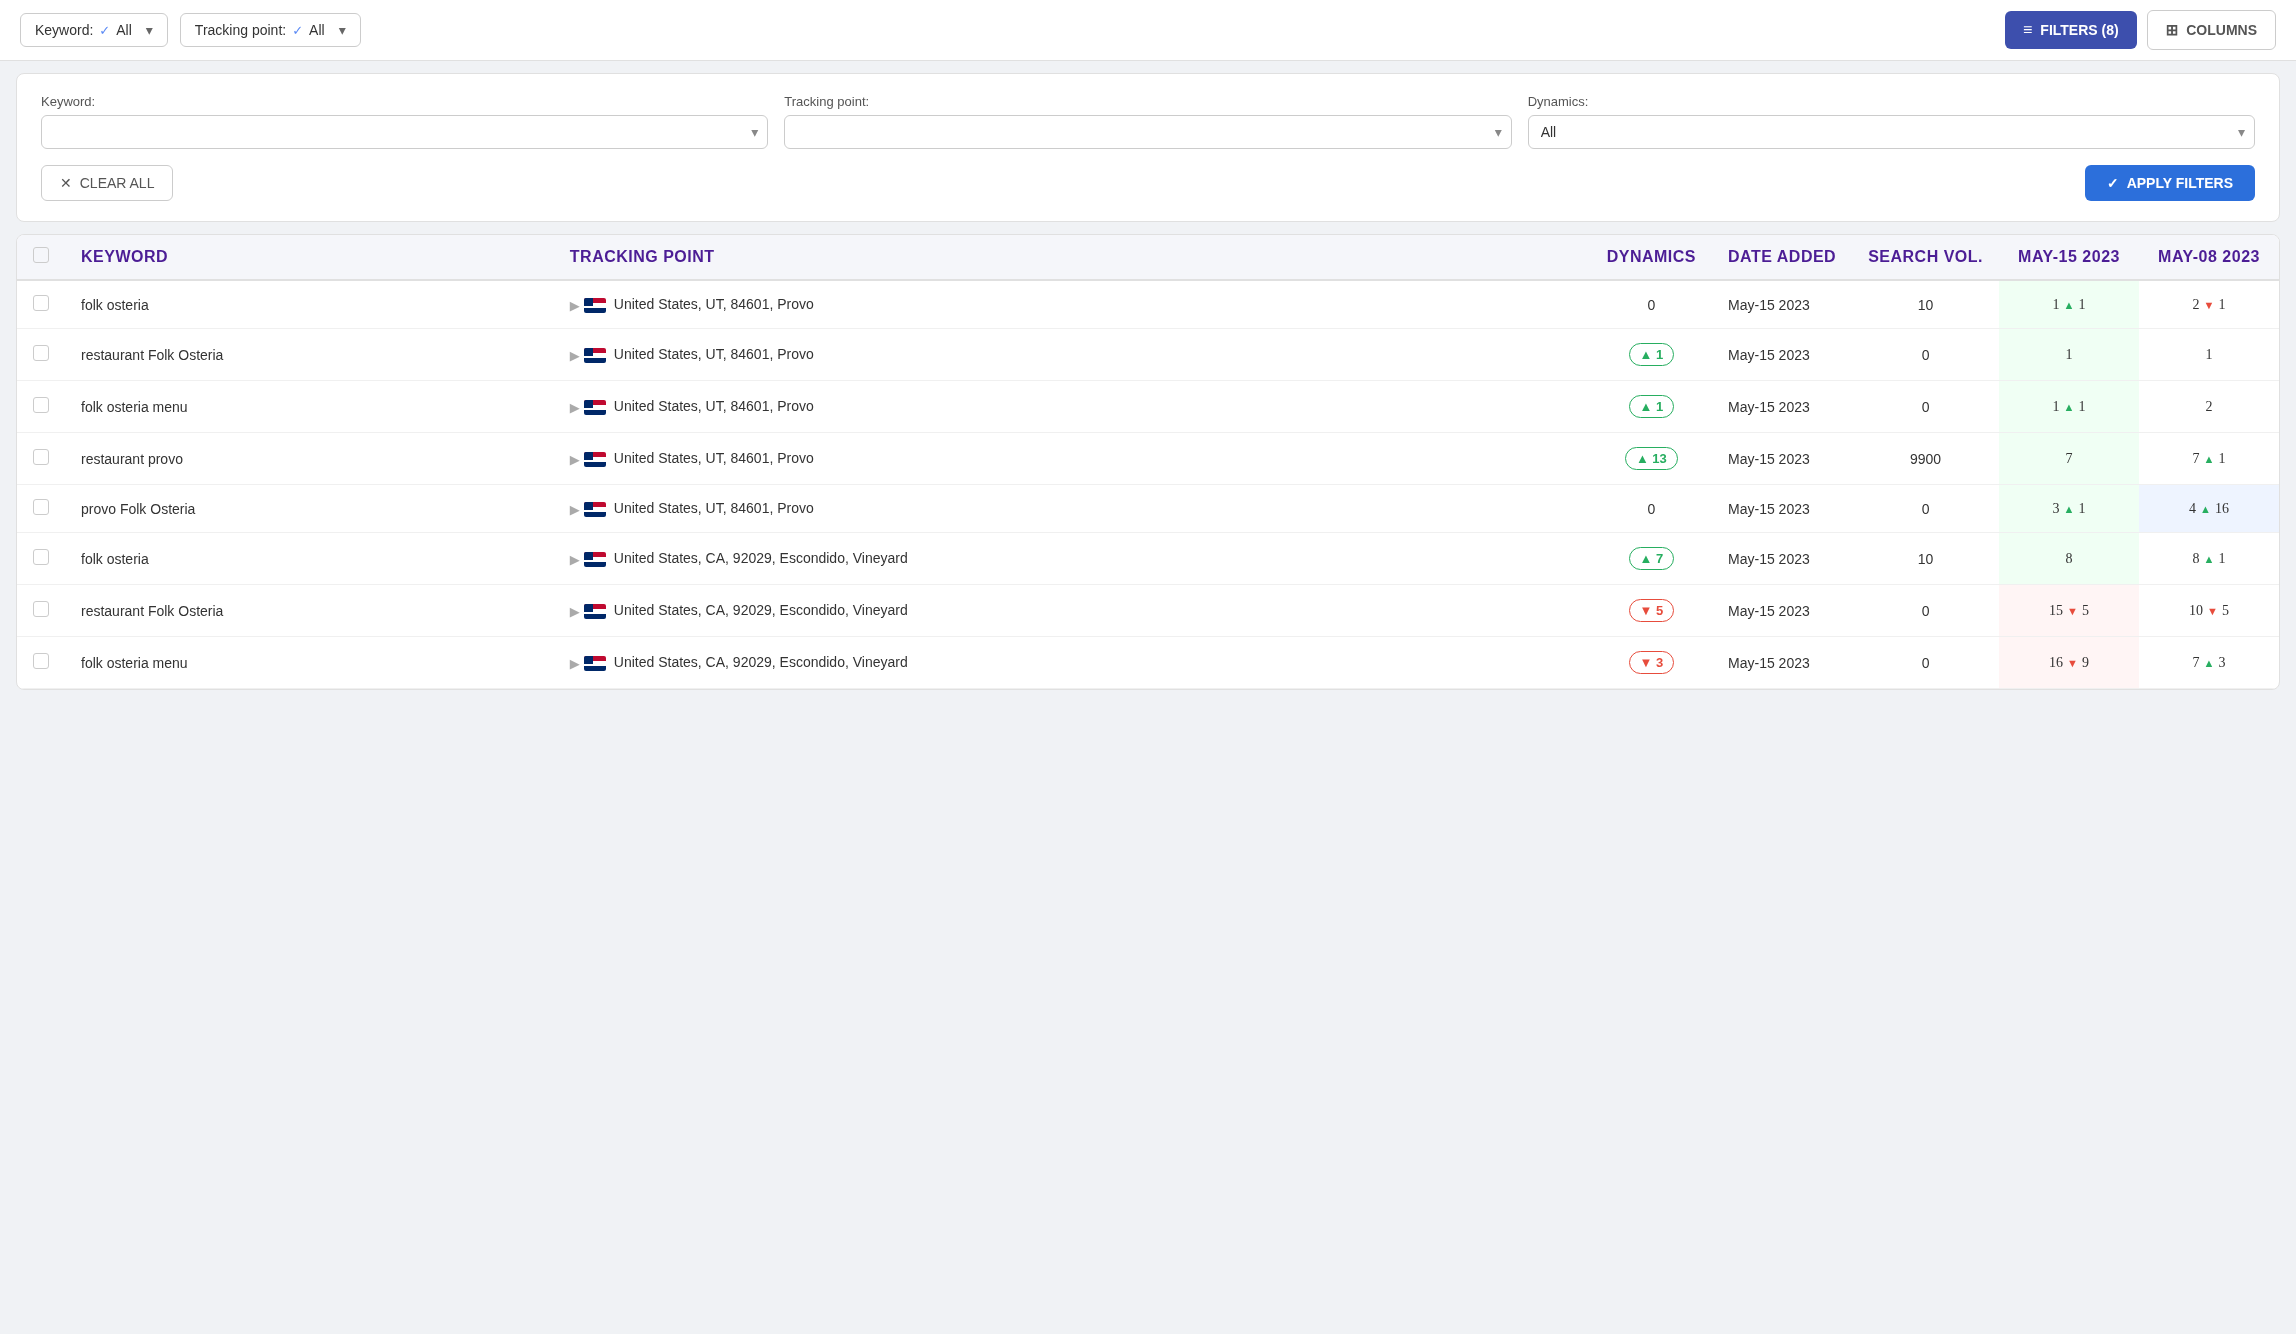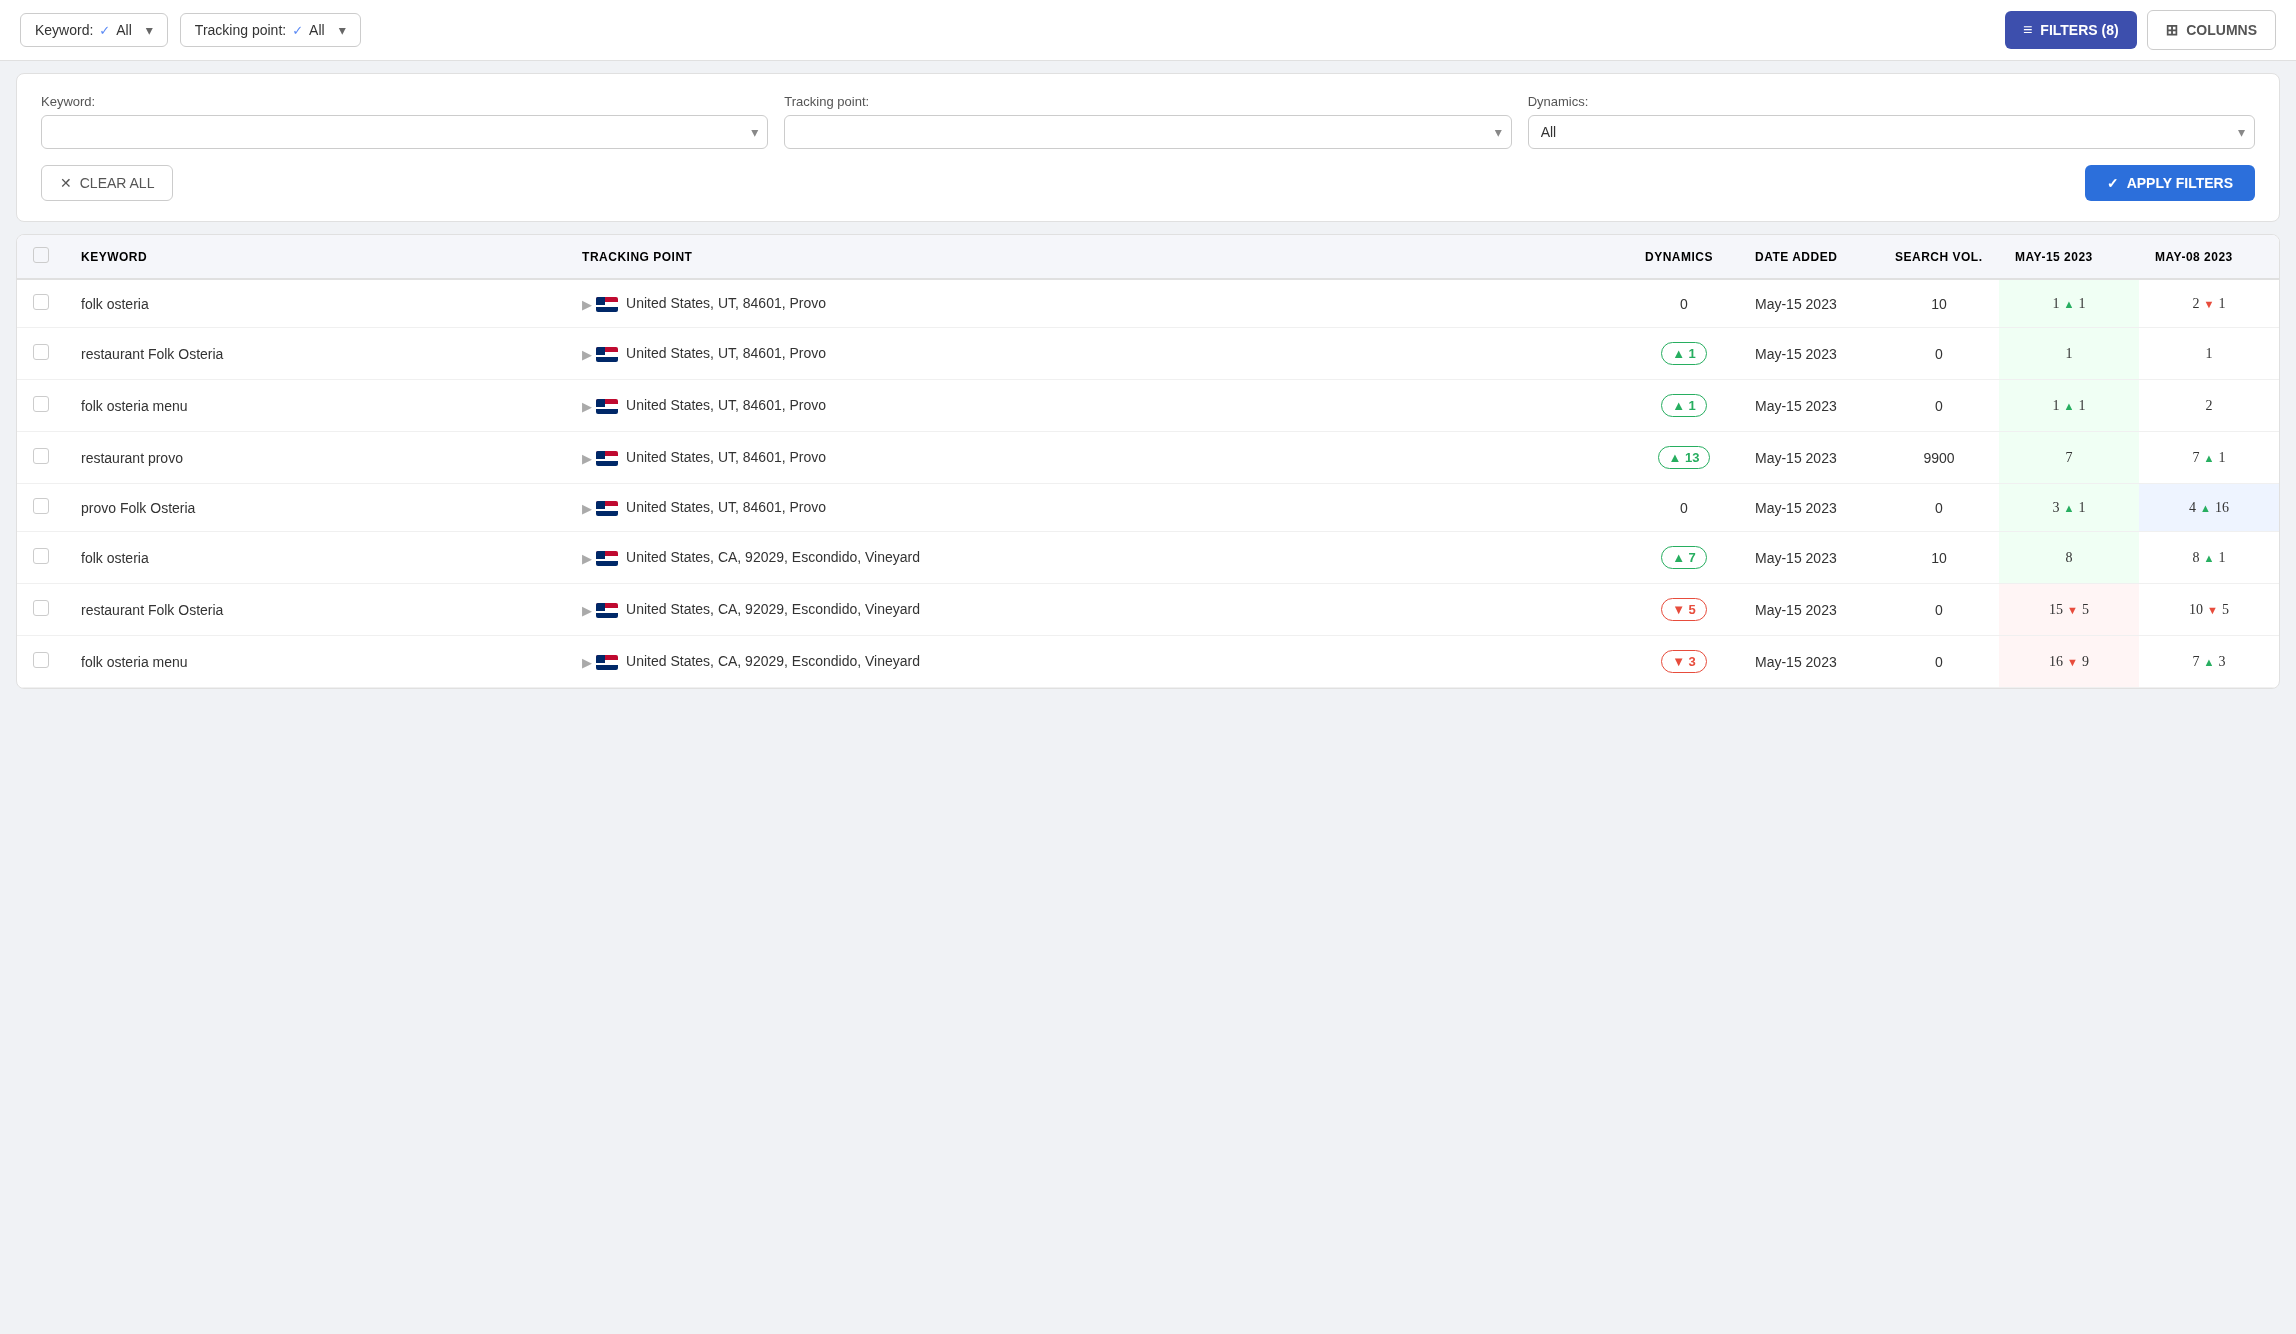--- a/index.html
+++ b/index.html
@@ -147,28 +147,28 @@
     }
 
     thead tr {
       background: #f5f6fa;
       border-bottom: 2px solid #e0e0e0;
     }
 
     thead th {
       padding: 12px 16px;
       text-align: left;
-      font-size: 12px;
+      font-size: 16px;
       font-weight: 700;
-      color: #000000;
+      color: #4c1d95;
       letter-spacing: 0.5px;
       white-space: nowrap;
     }
 
-    thead th.center { text-align: left; }
+    thead th.center { text-align: center; }
 
     tbody tr {
       border-bottom: 1px solid #f0f0f0;
     }
 
     tbody td {
       padding: 14px 16px;
       font-size: 14px;
       color: #333;
       vertical-align: middle;

